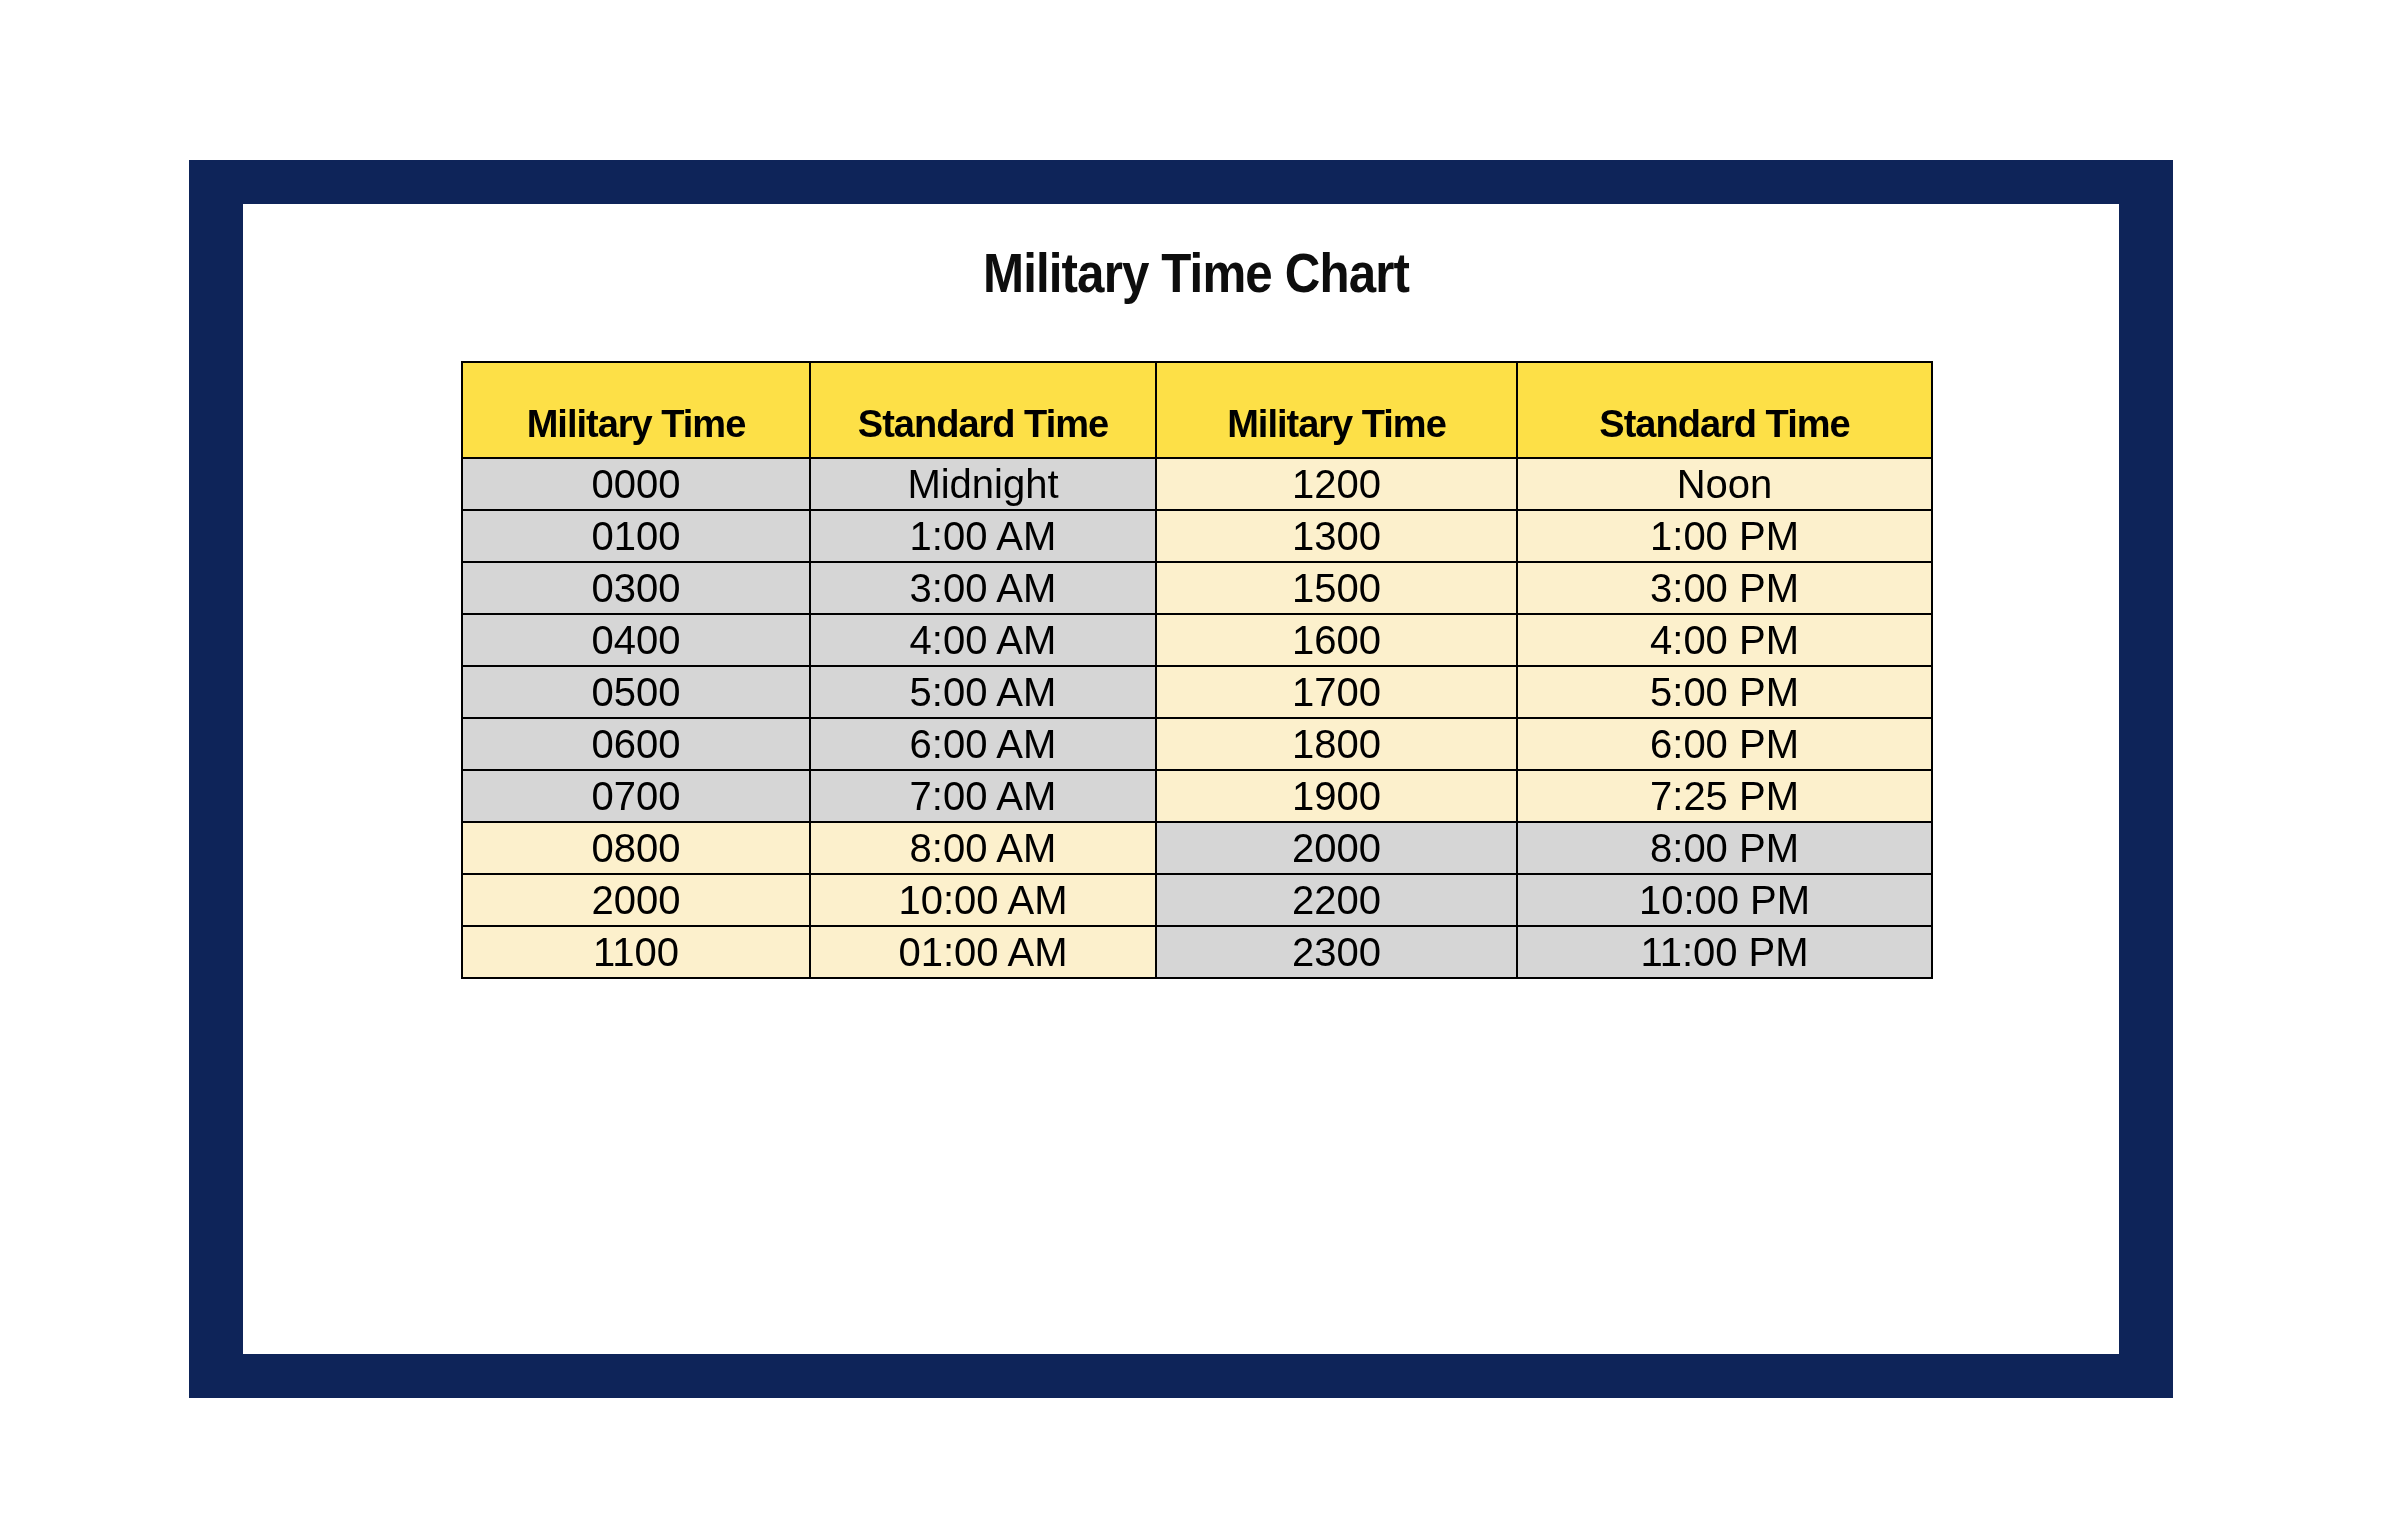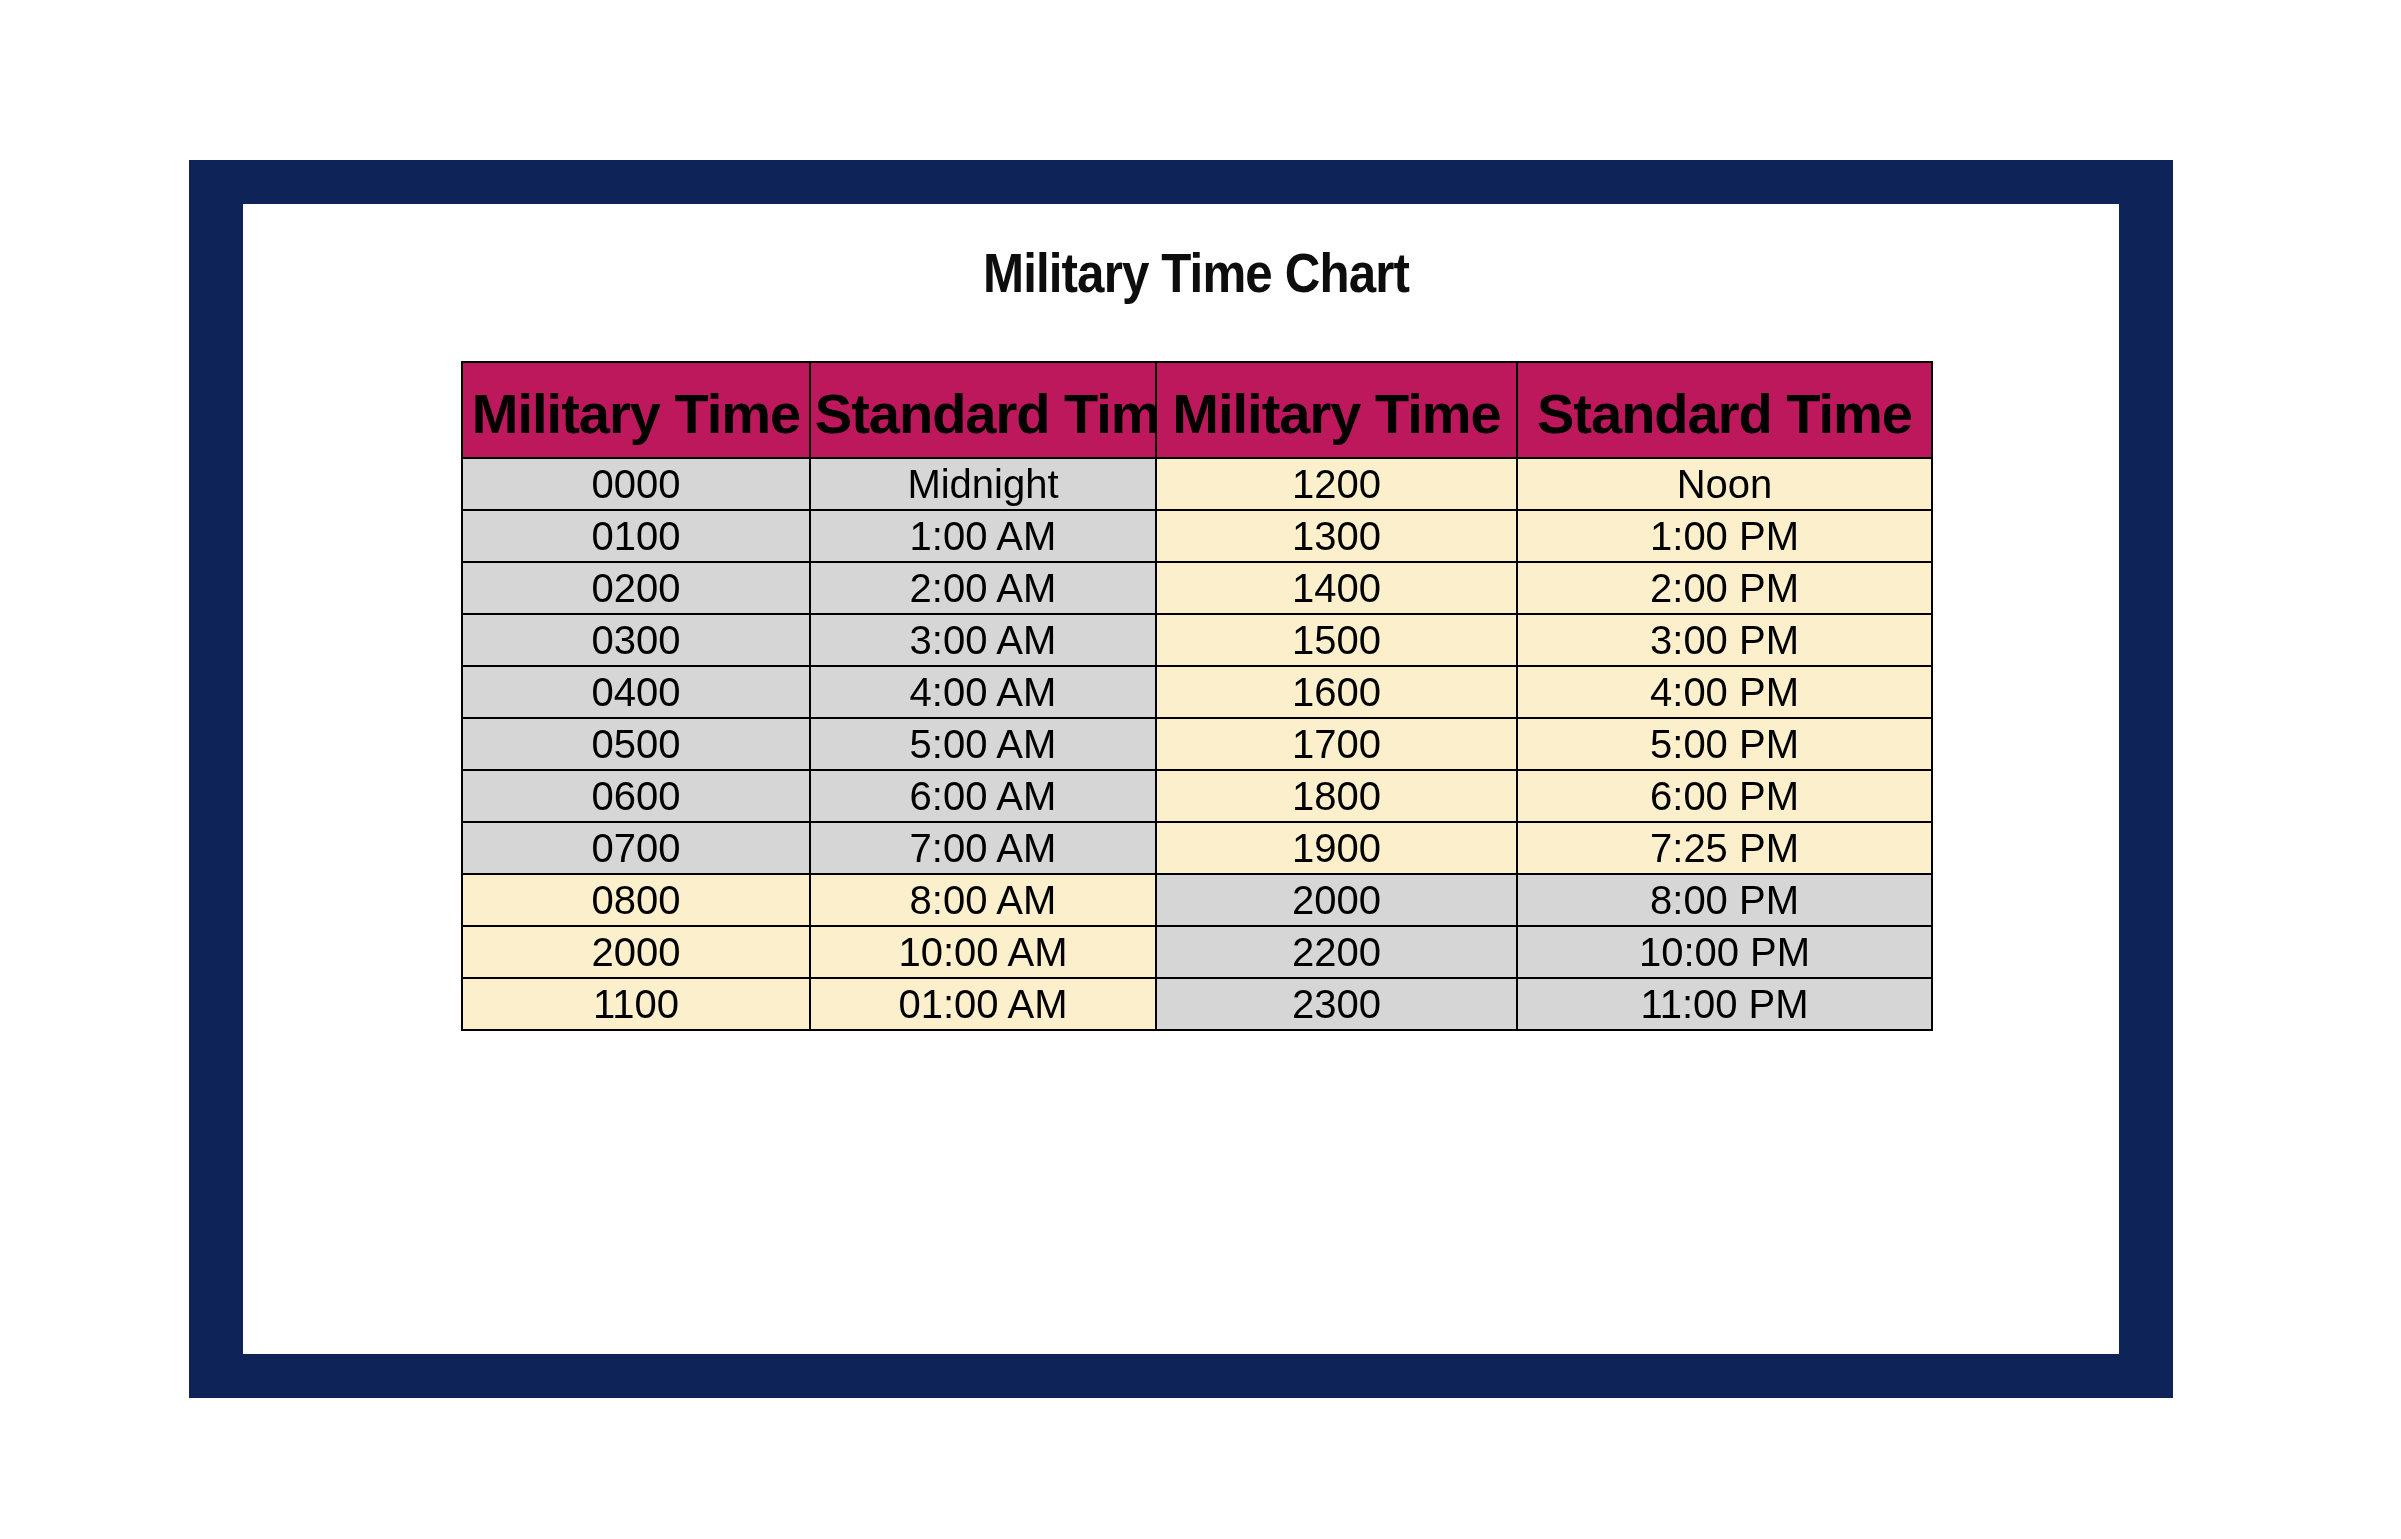--- a/index.html
+++ b/index.html
@@ -55,25 +55,25 @@
     table-layout: fixed;
   }
   .time-table th,
   .time-table td {
     border: 2.9px solid var(--grid);
     text-align: center;
     overflow: hidden;
     white-space: nowrap;
   }
   .time-table th {
-    background: #be185d;
+    background: #fde047;
     height: 96px;
     vertical-align: bottom;
     padding: 0 3.8px 11.5px 3.8px;
-    font-size: 56px;
+    font-size: 38px;
     font-weight: bold;
     letter-spacing: -1px;
   }
   .time-table td {
     height: 52px;
     vertical-align: middle;
     font-size: 40px;
     font-weight: normal;
     padding: 0 3.8px;
   }
@@ -108,26 +108,20 @@
           <td class="gray">0000</td>
           <td class="gray">Midnight</td>
           <td class="cream">1200</td>
           <td class="cream">Noon</td>
         </tr>
         <tr>
           <td class="gray">0100</td>
           <td class="gray">1:00 AM</td>
           <td class="cream">1300</td>
           <td class="cream">1:00 PM</td>
-        </tr>
-        <tr>
-          <td class="gray">0200</td>
-          <td class="gray">2:00 AM</td>
-          <td class="cream">1400</td>
-          <td class="cream">2:00 PM</td>
         </tr>
         <tr>
           <td class="gray">0300</td>
           <td class="gray">3:00 AM</td>
           <td class="cream">1500</td>
           <td class="cream">3:00 PM</td>
         </tr>
         <tr>
           <td class="gray">0400</td>
           <td class="gray">4:00 AM</td>

